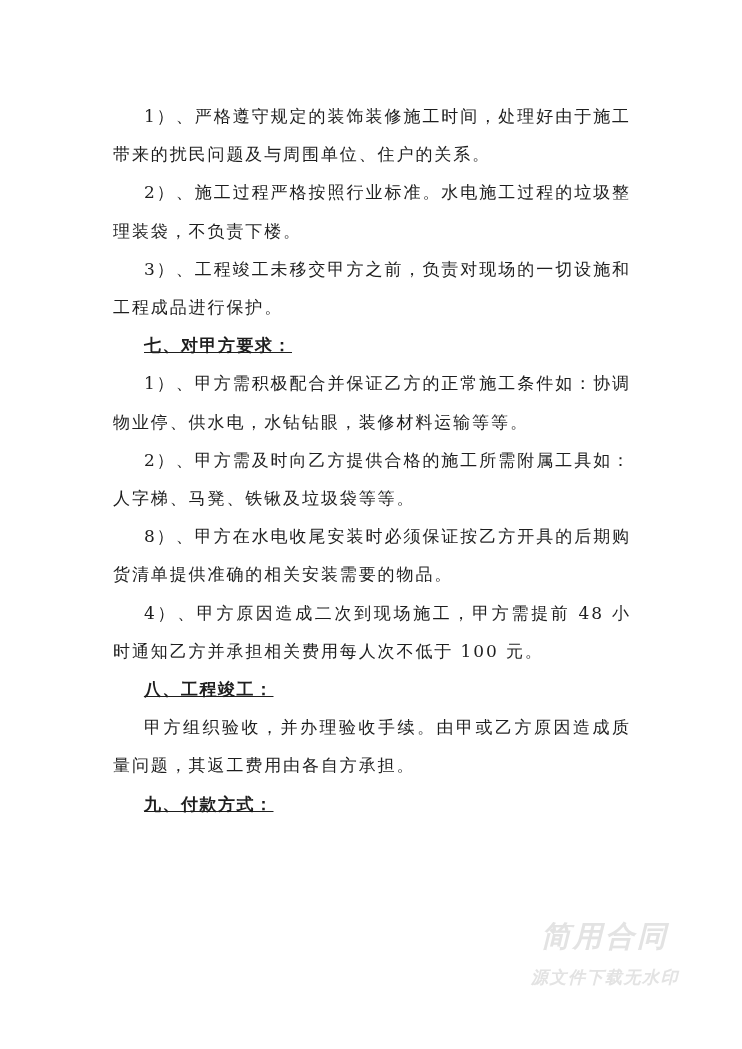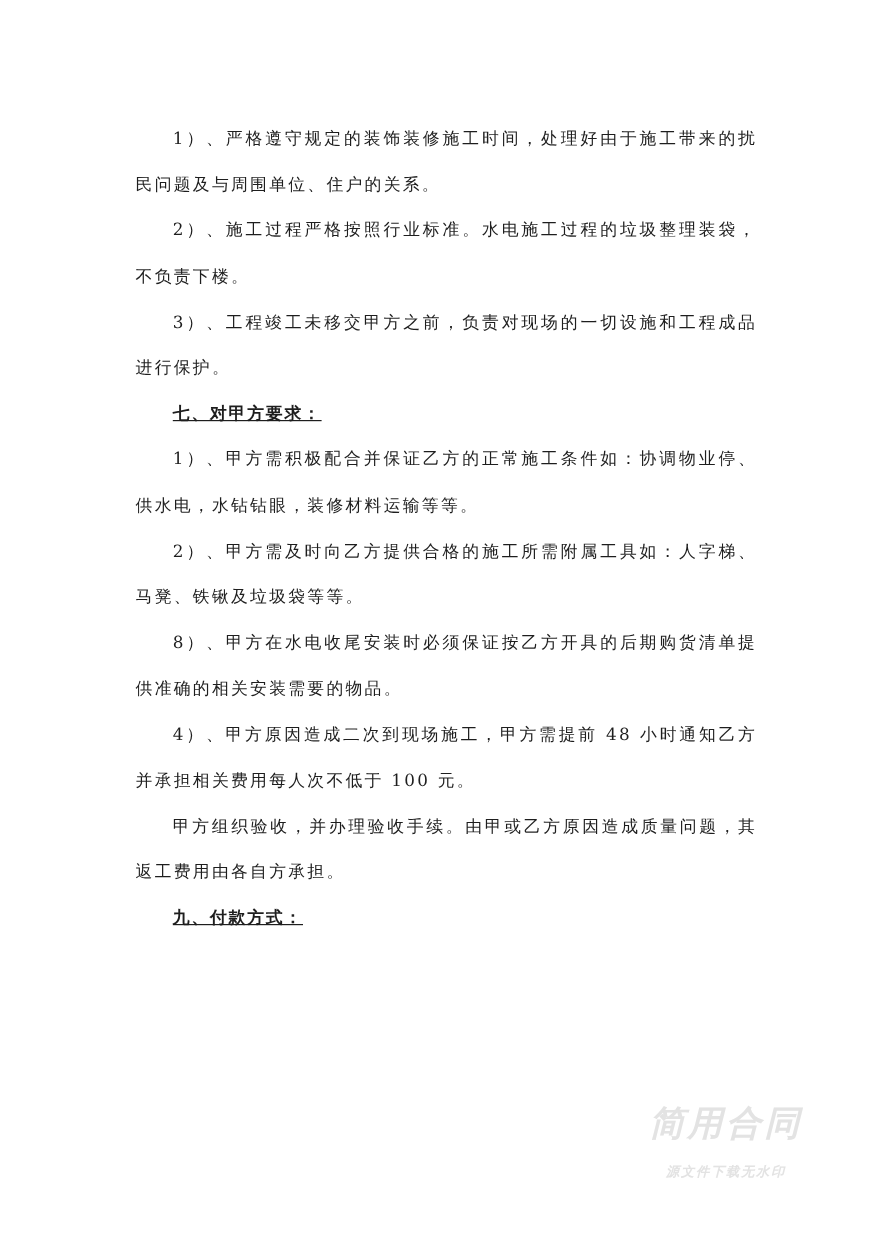--- a/index.html
+++ b/index.html
@@ -1,41 +1,42 @@
 <!DOCTYPE html>
 <html><head>
 <meta charset="utf-8">
 <style>
   html, body { margin: 0; padding: 0; background: #ffffff; }
   body { width: 742px; height: 1049px; position: relative; overflow: hidden; }
   .page { position: absolute; left: 0; top: 0; width: 742px; height: 1049px; background: #fff; }
   .doc { position: absolute; left: 113px; top: 97px; width: 518px;
-         font-family: "DejaVu Serif", "Liberation Serif", serif; font-size: 14px;
+         font-family: "DejaVu Serif", "Liberation Serif", serif; font-size: 17px;
          color: #1e1e1e; line-height: 38.2px; letter-spacing: 1.9px; }
   .doc p { margin: 0; text-indent: 31px; text-align: justify; text-align-last: left; }
   .doc p.heading { font-weight: bold; font-family: "DejaVu Sans", "Liberation Sans", sans-serif; letter-spacing: 1.5px; text-decoration: underline; }
   .watermark { position: absolute; left: 510px; top: 915px; width: 190px; text-align: center;
                font-family: "DejaVu Sans", "Liberation Sans", sans-serif; color: #e3e3e3;
                font-style: italic; font-weight: bold; }
   .wm-main { font-size: 29px; letter-spacing: 3px; line-height: 42px; }
-  .wm-sub { font-size: 11px; letter-spacing: 1.5px; line-height: 24px; margin-top: 8px; }
+  .wm-sub { font-size: 17px; letter-spacing: 1.5px; line-height: 24px; margin-top: 8px; }
 </style>
 </head>
 <body>
 
 <div class="page">
   <div class="doc">
     <p>1）、严格遵守规定的装饰装修施工时间，处理好由于施工带来的扰民问题及与周围单位、住户的关系。</p>
     <p>2）、施工过程严格按照行业标准。水电施工过程的垃圾整理装袋，不负责下楼。</p>
     <p>3）、工程竣工未移交甲方之前，负责对现场的一切设施和工程成品进行保护。</p>
     <p class="heading">七、对甲方要求：</p>
     <p>1）、甲方需积极配合并保证乙方的正常施工条件如：协调物业停、供水电，水钻钻眼，装修材料运输等等。</p>
     <p>2）、甲方需及时向乙方提供合格的施工所需附属工具如：人字梯、马凳、铁锹及垃圾袋等等。</p>
     <p>8）、甲方在水电收尾安装时必须保证按乙方开具的后期购货清单提供准确的相关安装需要的物品。</p>
     <p>4）、甲方原因造成二次到现场施工，甲方需提前 48 小时通知乙方并承担相关费用每人次不低于 100 元。</p>
+    <p class="heading">八、工程竣工：</p>
     <p>甲方组织验收，并办理验收手续。由甲或乙方原因造成质量问题，其返工费用由各自方承担。</p>
     <p class="heading">九、付款方式：</p>
   </div>
 
   <div class="watermark">
     <div class="wm-main">简用合同</div>
     <div class="wm-sub">源文件下载无水印</div>
   </div>
 </div>
 

